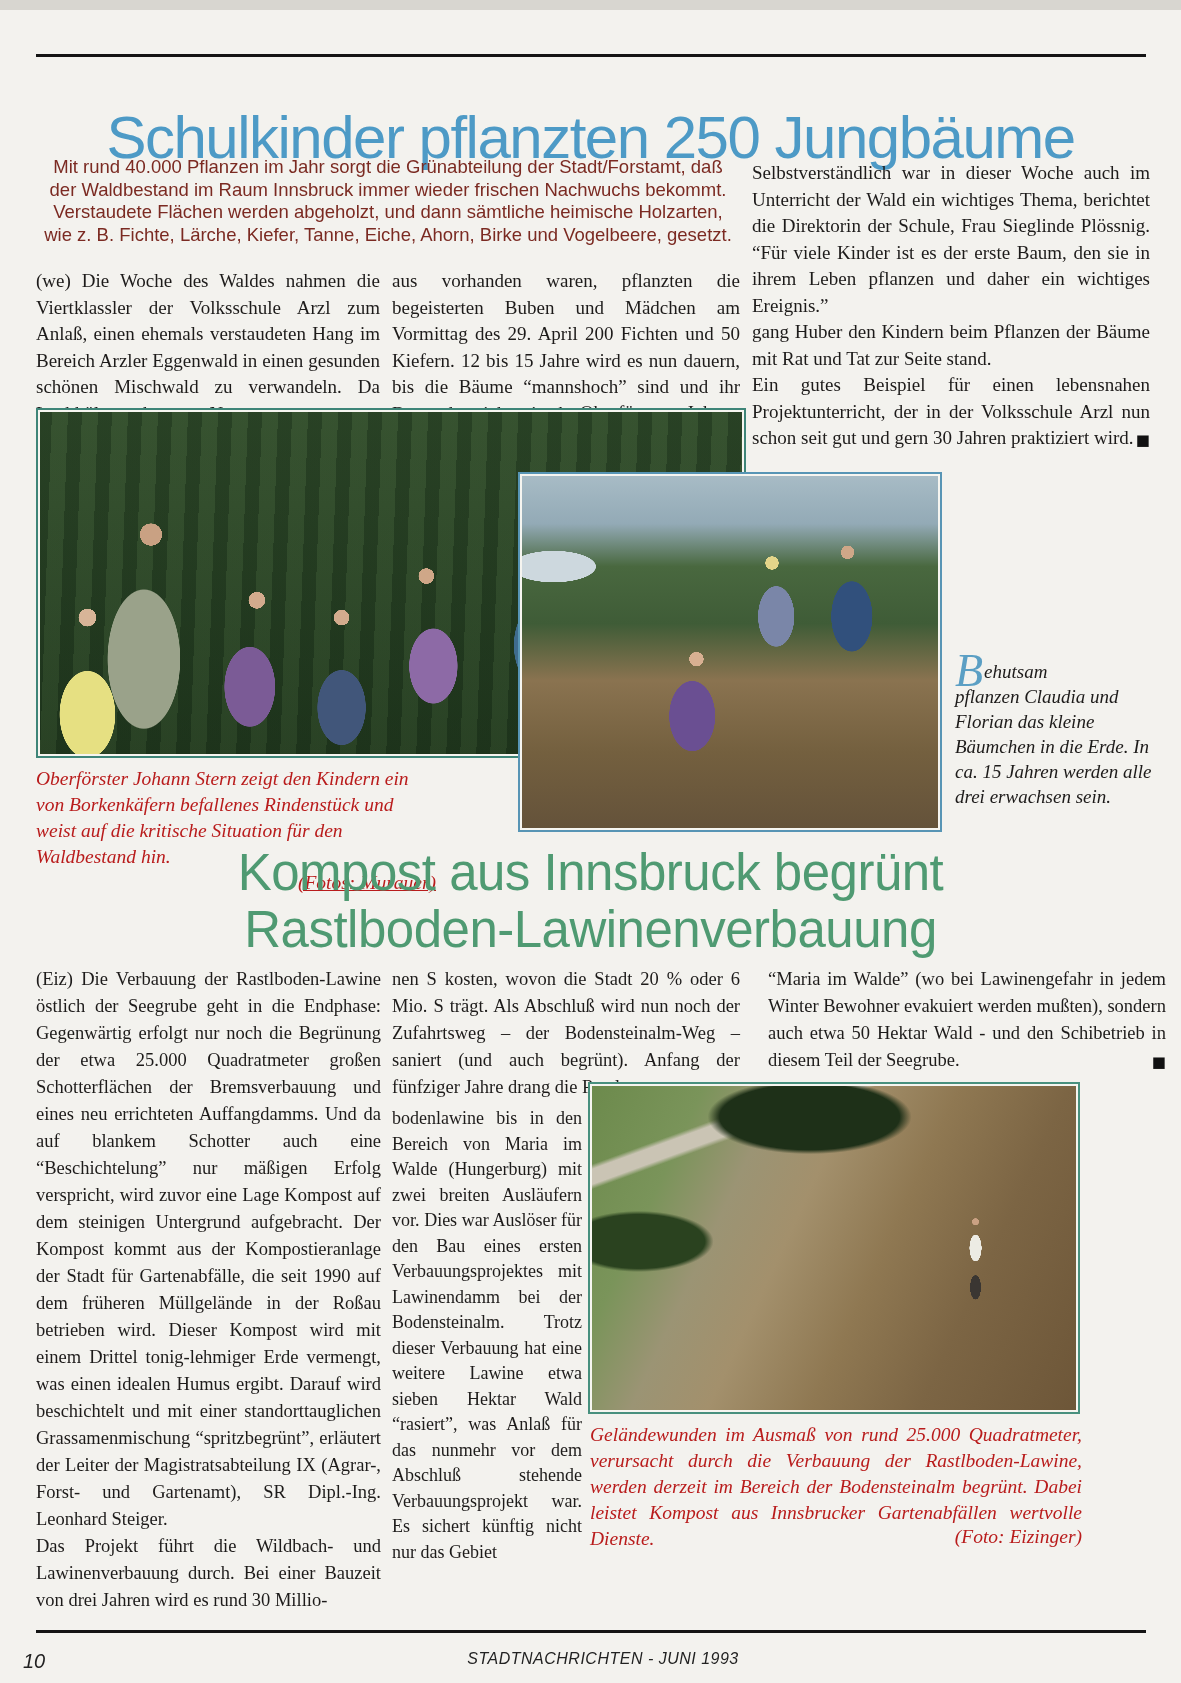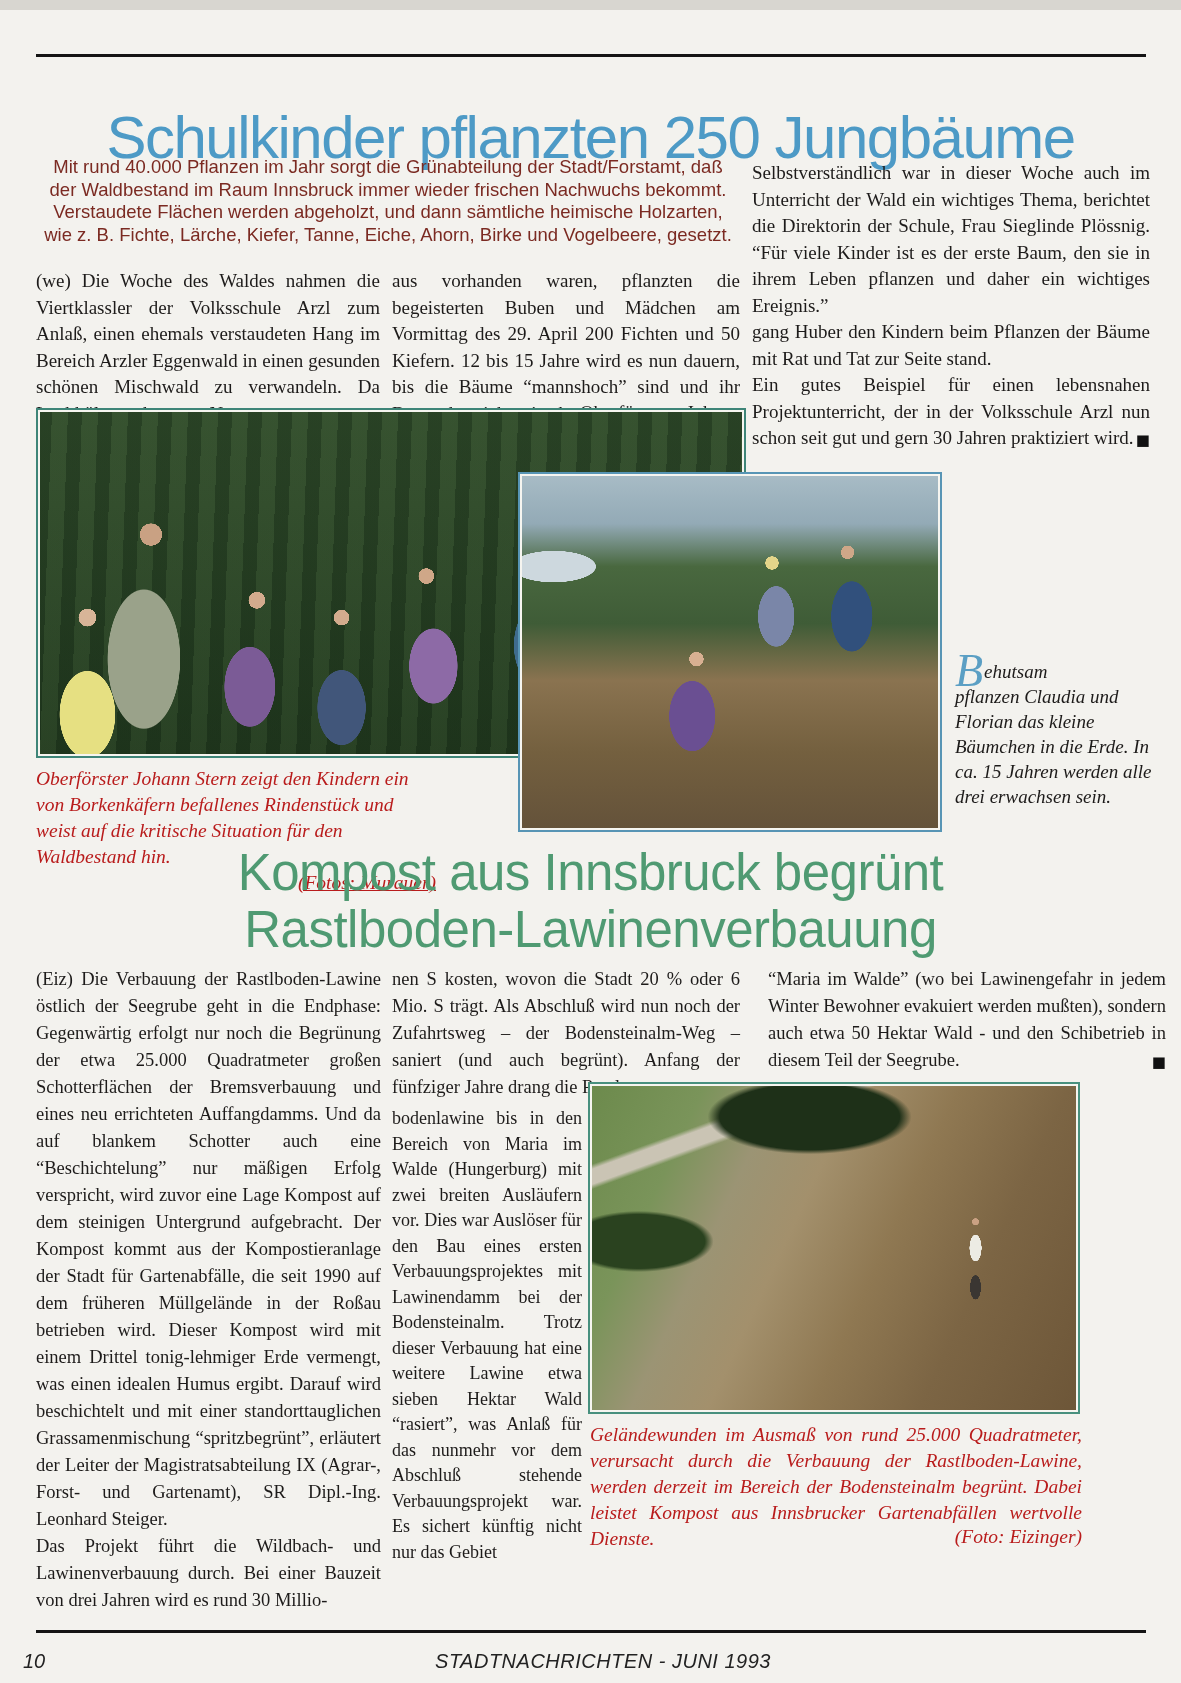--- a/index.html
+++ b/index.html
@@ -105,21 +105,21 @@
   .caption-3{left:590px;top:1412px;width:492px;text-align:justify;position:absolute;}
   .credit-inline{position:absolute;right:0;bottom:2px;}
   
   .footer-num{
     left:23px;top:1640px;font-family:"Liberation Sans", sans-serif;
     font-style:italic;font-size:20px;color:#222;
   }
   .footer-title{
     left:0;right:0;top:1640px;text-align:center;
     font-family:"Liberation Sans", sans-serif;font-style:italic;
-    font-size:20px;letter-spacing:0.5px;color:#222;padding-left:25px;
+    font-size:16px;letter-spacing:0.5px;color:#222;padding-left:25px;
   }
 </style>
 </head>
 <body>
 
 <div class="page">
 
   <div class="abs rule" style="left:36px;top:44px;width:1110px;"></div>
 
   <h1 class="abs headline-1">Schulkinder pflanzten 250 Jungbäume</h1>

